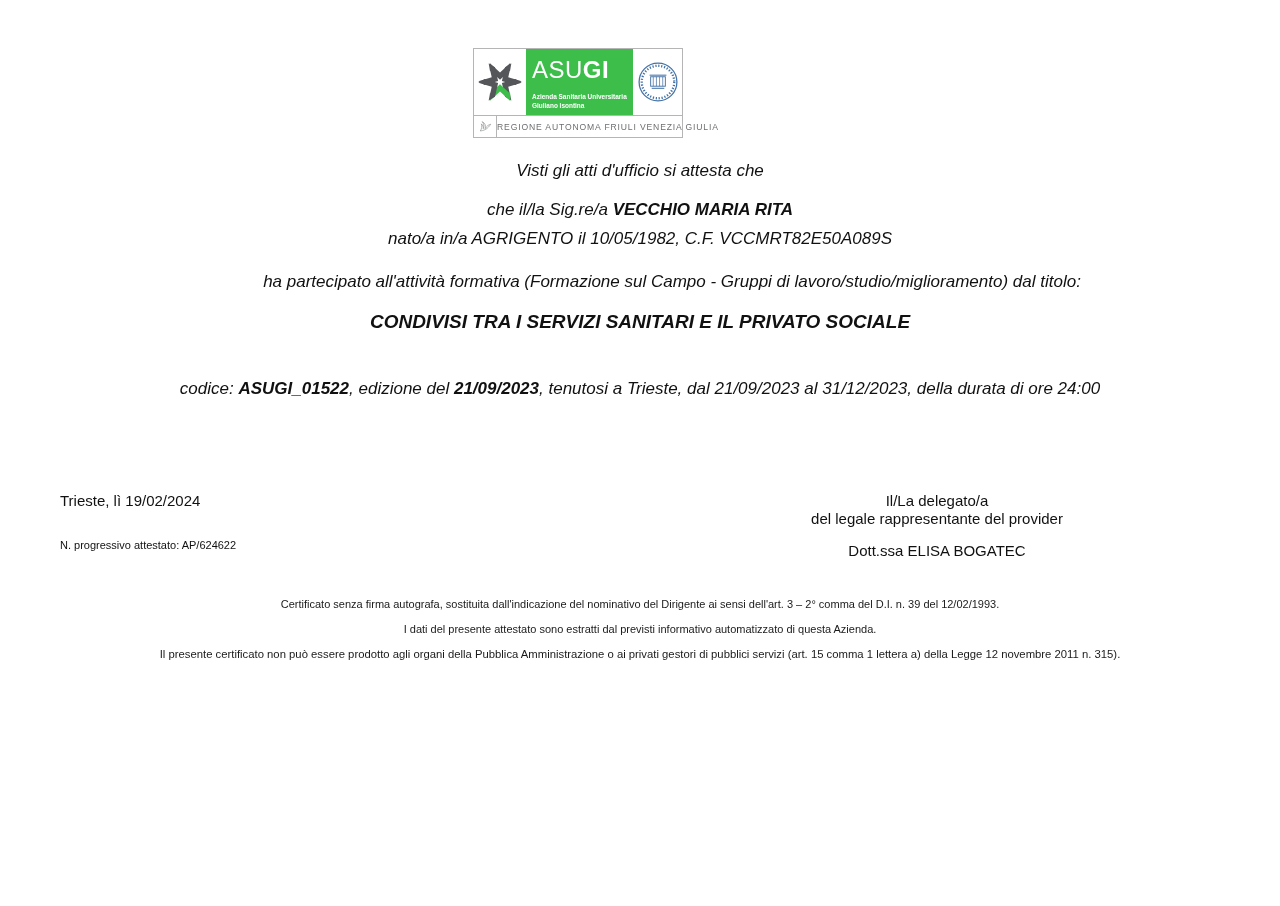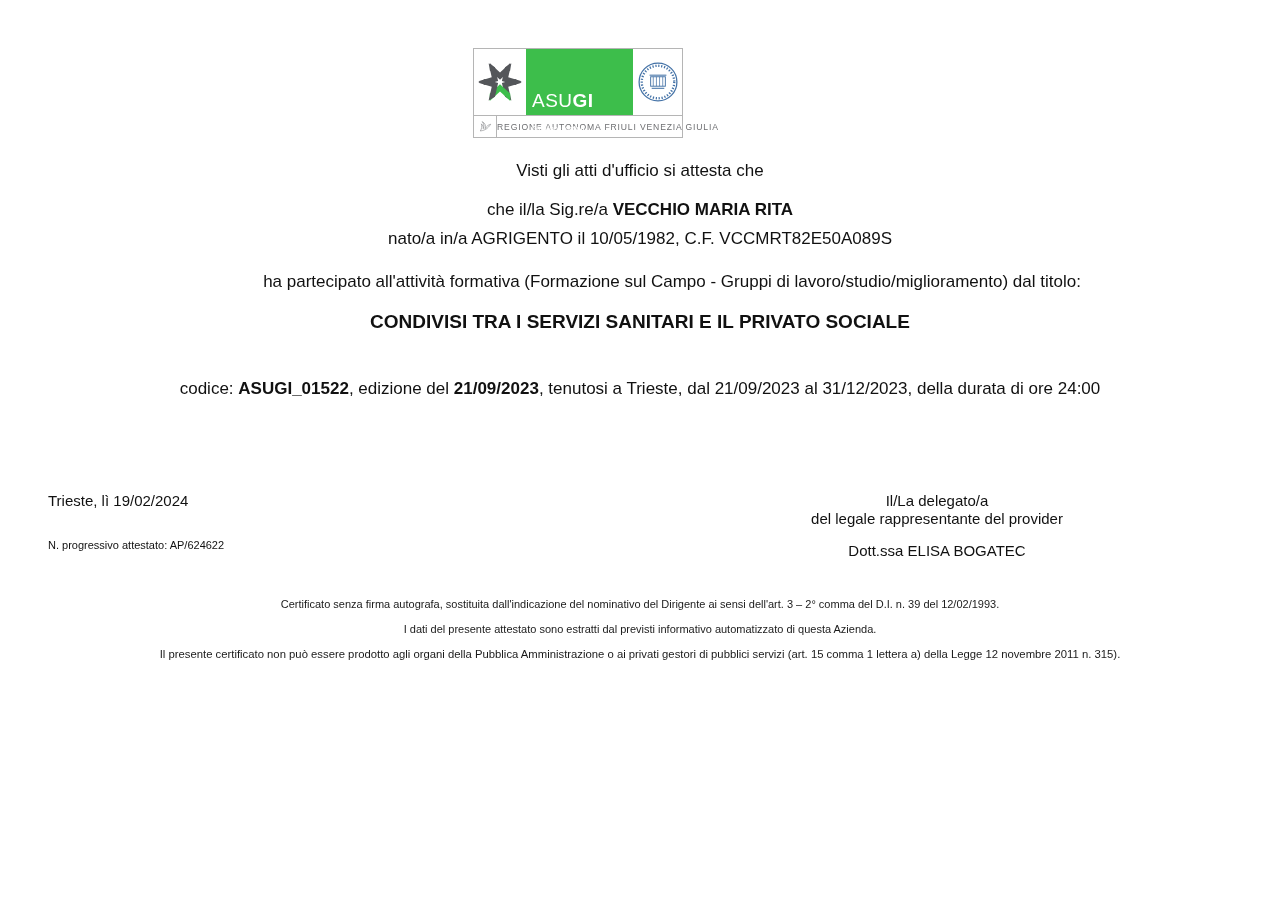--- a/index.html
+++ b/index.html
@@ -21,21 +21,21 @@
     background:#ffffff;
   }
   .logo-top{flex:1;display:flex;min-height:0;}
   .logo-star-cell{width:52px;display:flex;align-items:center;justify-content:center;}
   .logo-green{
     width:107px;box-sizing:border-box;
     background:#3dbe4b;color:#ffffff;
     padding:6px 5px 5px 6px;
     display:flex;flex-direction:column;
   }
-  .logo-acronym{font-size:19px;line-height:29px;white-space:nowrap;letter-spacing:0.5px;margin-top:31px;}
+  .logo-acronym{font-size:24px;line-height:29px;white-space:nowrap;letter-spacing:0.5px;}
   .logo-acronym .light{font-weight:normal;}
   .logo-acronym .heavy{font-weight:bold;}
   .logo-sub{
     margin-top:auto;
     font-size:6.8px;font-weight:bold;line-height:1.35;
     white-space:nowrap;transform:scaleX(0.95);transform-origin:left center;
   }
   .logo-seal-cell{flex:1;display:flex;align-items:center;justify-content:center;}
   .logo-bar{
     height:21px;flex:0 0 21px;
@@ -45,31 +45,31 @@
   .logo-bar-eagle{
     width:22px;flex:0 0 22px;
     border-right:1px solid #b5b5b5;
     display:flex;align-items:center;justify-content:center;
   }
   .logo-bar-text{
     flex:1;display:flex;align-items:center;justify-content:center;
     font-size:8.6px;letter-spacing:0.85px;color:#6d6e71;white-space:nowrap;text-align:center;
   }
   
-  .line{position:absolute;left:0;width:1280px;text-align:center;}
+  .line{position:absolute;left:0;width:1280px;text-align:center;font-style:italic;}
   .intro       {top:161px;font-size:17px;}
   .recipient   {top:200px;font-size:17px;}
   .birth       {top:229px;font-size:17px;}
   .participation{top:272px;font-size:17px;margin-left:32px;}
   .course-title{top:309px;font-size:19px;font-weight:bold;line-height:26px;}
   .code-line   {top:379px;font-size:17px;}
   .total-line  {top:408px;font-size:17px;}
   .b{font-weight:bold;}
   
-  .issue-block{position:absolute;left:48px;top:492px;text-align:left;}
+  .issue-block{position:absolute;left:60px;top:492px;text-align:left;}
   .place-date{font-size:15px;line-height:18px;}
   .progressive{margin-top:27px;font-size:11px;line-height:16px;}
   .signature-block{
     position:absolute;left:772px;top:492px;width:330px;
     text-align:center;font-size:15px;line-height:18px;
   }
   .signatory{margin-top:14px;font-size:15px;}
   
   .disclaimer{position:absolute;left:0;width:1280px;text-align:center;color:#1a1a1a;}
   .d1{top:598px;font-size:11px;}

